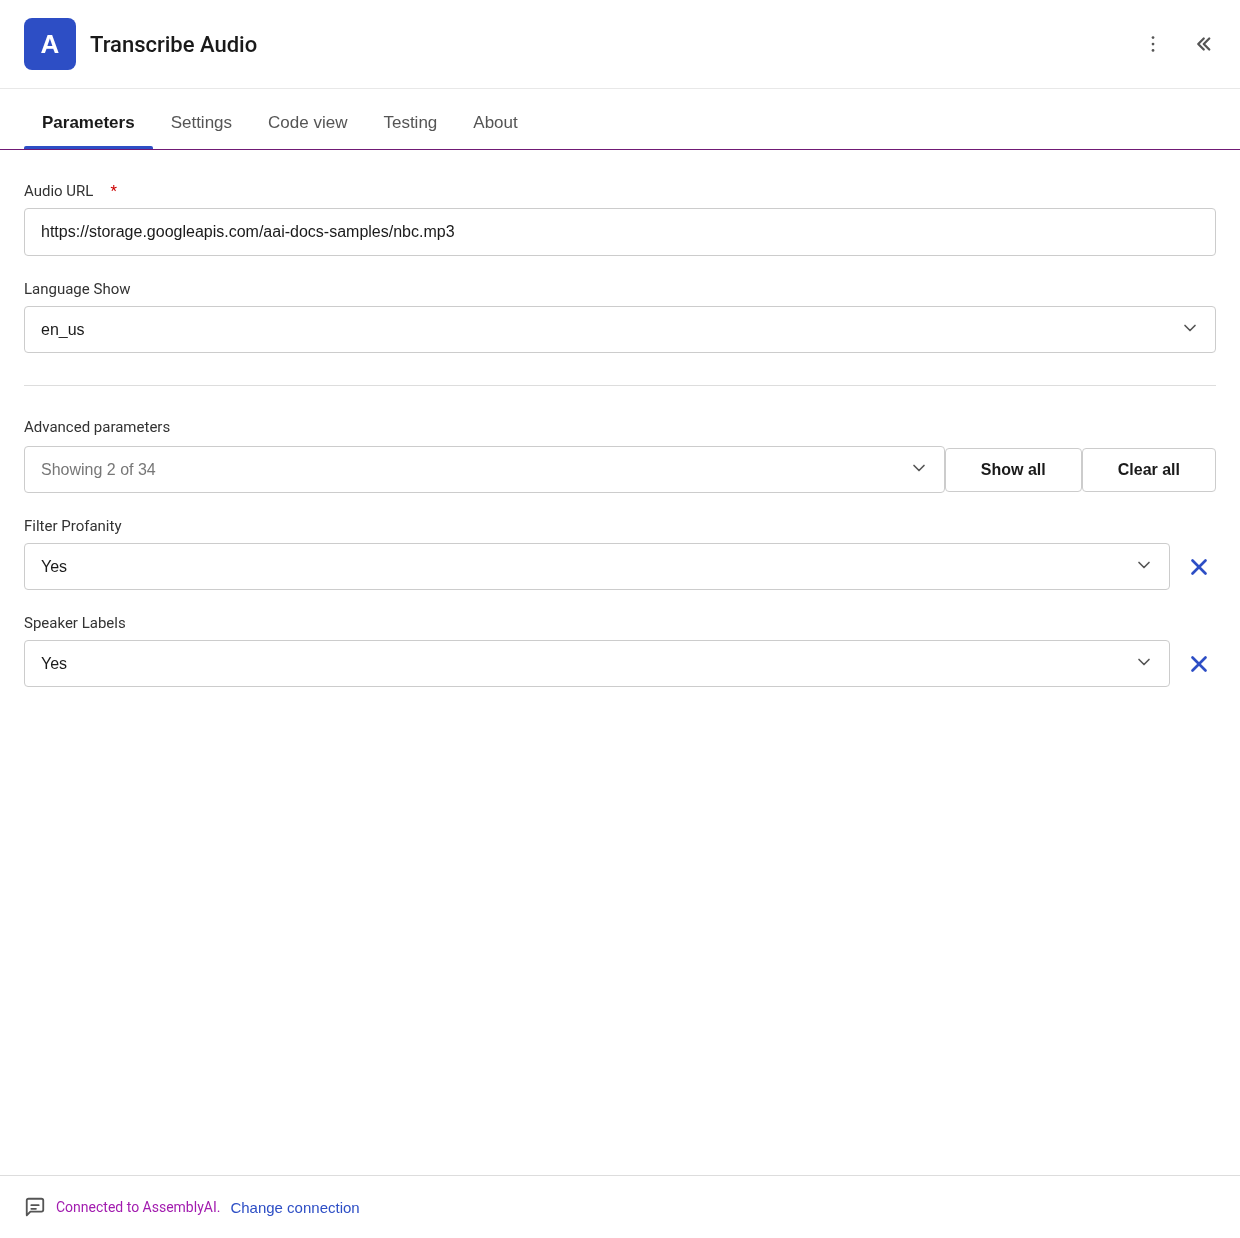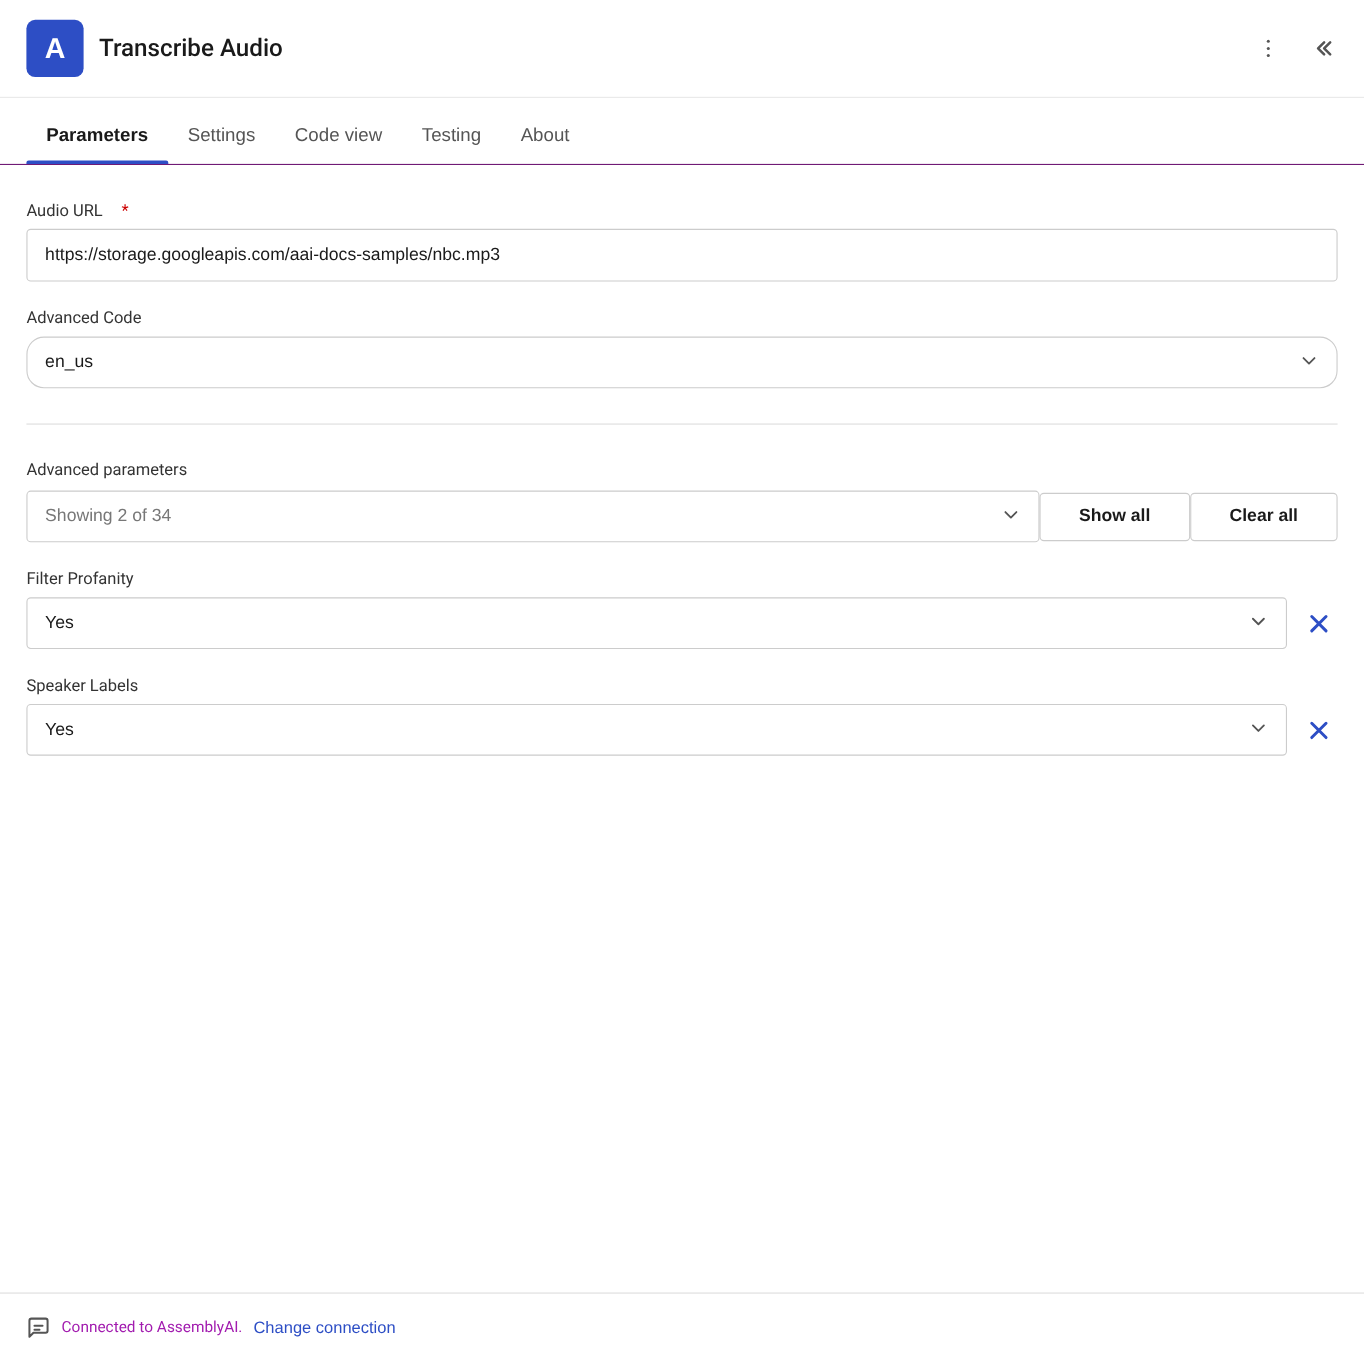--- a/index.html
+++ b/index.html
@@ -149,21 +149,21 @@
 
     .select-wrapper {
       position: relative;
       width: 100%;
     }
 
     .select-field {
       width: 100%;
       padding: 14px 48px 14px 16px;
       border: 1.5px solid #ccc;
-      border-radius: 16px;
+      border-radius: 4px;
       font-size: 16px;
       color: #1a1a1a;
       appearance: none;
       background: #fff;
       cursor: pointer;
       outline: none;
     }
 
     .select-chevron {
       position: absolute;
@@ -337,21 +337,21 @@
 
     <div class="field-group">
       <div class="field-label">
         <span>Audio URL</span>
         <span class="required-star">*</span>
       </div>
       <input type="text" class="text-input" value="https://storage.googleapis.com/aai-docs-samples/nbc.mp3" style="">
     </div>
 
     <div class="field-group">
-      <div class="field-label">Advanced Code</div>
+      <div class="field-label">Language Show</div>
       <div class="select-wrapper">
         <select class="select-field">
           <option value="en_us">en_us</option>
           <option value="en_gb">en_gb</option>
           <option value="es">es</option>
           <option value="fr">fr</option>
           <option value="de">de</option>
         </select>
         <span class="select-chevron">
           <svg width="20" height="20" viewBox="0 0 24 24" fill="none" stroke="currentColor" stroke-width="2" stroke-linecap="round" stroke-linejoin="round">

